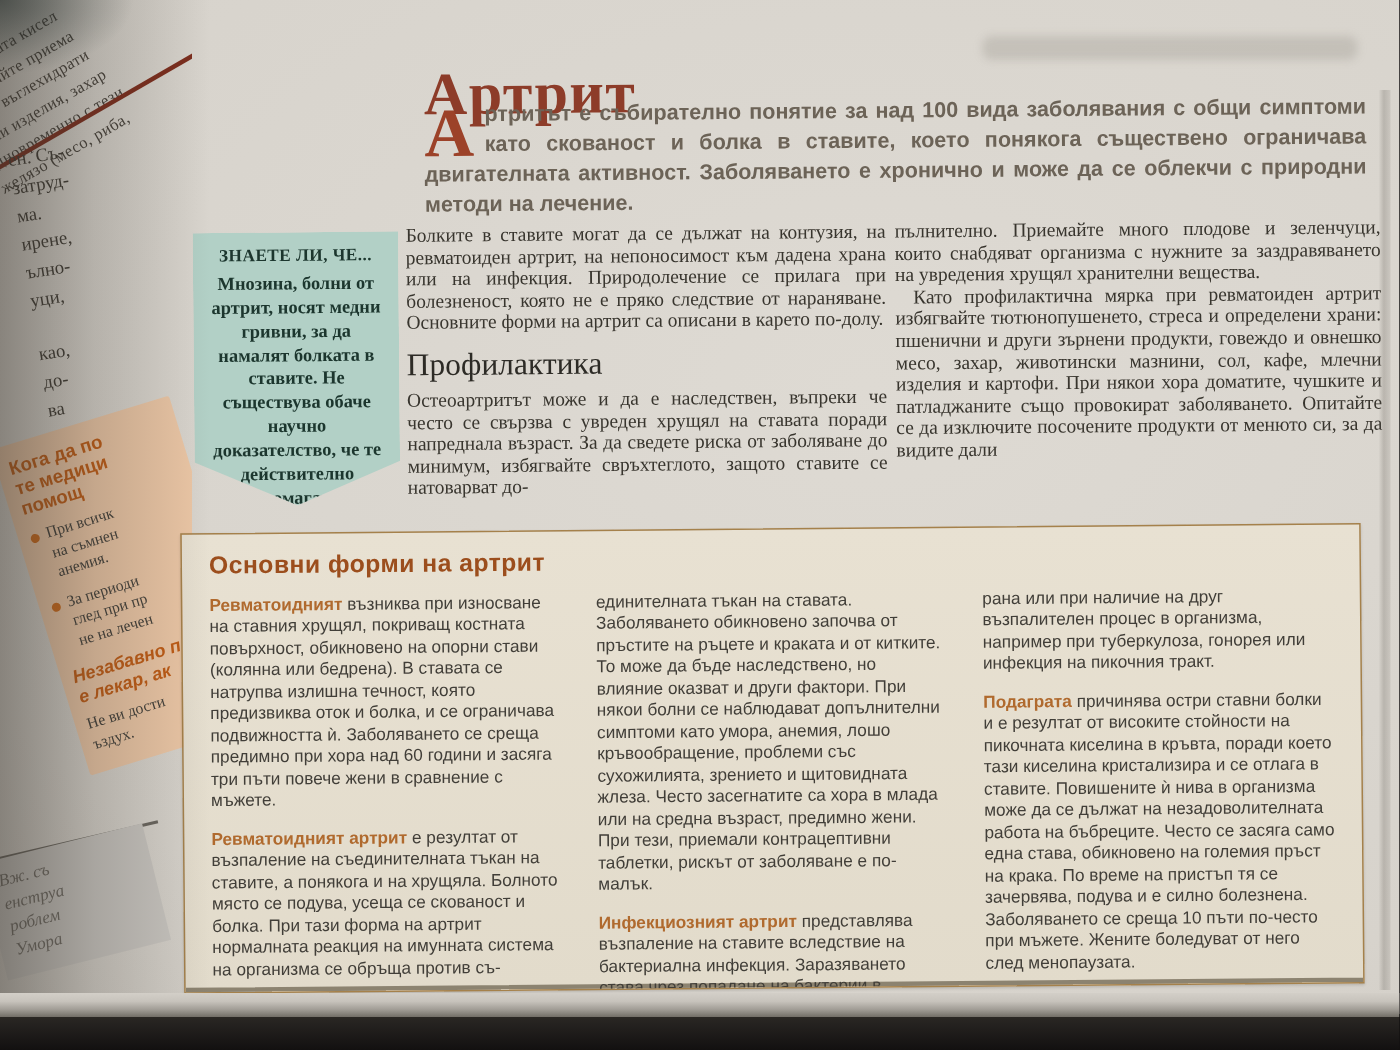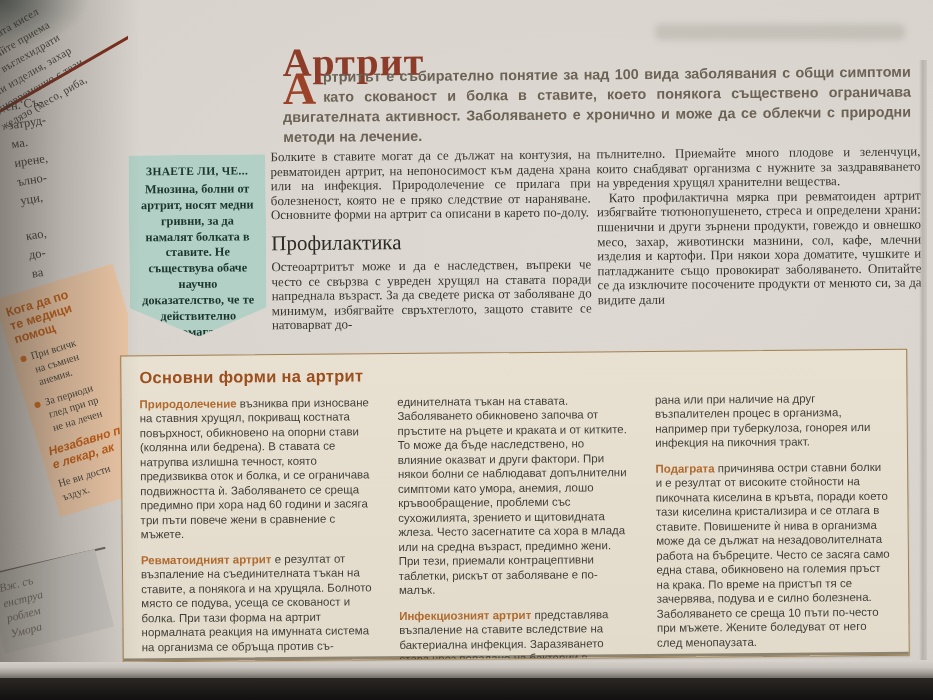--- a/index.html
+++ b/index.html
@@ -193,21 +193,21 @@
 
     <div class="colR">
       <p class="bodytext">пълнително. Приемайте много плодове и зеленчуци, които снабдяват организма с нужните за заздравяването на увредения хрущял хранителни вещества.</p>
       <p class="bodytext p2">Като профилактична мярка при ревматоиден артрит избягвайте тютюнопушенето, стреса и определени храни: пшенични и други зърнени продукти, говеждо и овнешко месо, захар, животински мазнини, сол, кафе, млечни изделия и картофи. При някои хора доматите, чушките и патладжаните също провокират заболяването. Опитайте се да изключите посочените продукти от менюто си, за да видите дали</p>
     </div>
 
     <div class="formsbox">
       <h2 class="fh">Основни форми на артрит</h2>
       <div class="formcols">
         <div class="fcol">
-          <p><span class="term">Природолечение</span><span> възниква при износване на ставния хрущял, покриващ костната повърхност, обикновено на опорни стави (колянна или бедрена). В ставата се натрупва излишна течност, която предизвиква оток и болка, и се ограничава подвижността ѝ. Заболяването се среща предимно при хора над 60 години и засяга три пъти повече жени в сравнение с мъжете.</span></p>
+          <p><span class="term">Ревматоидният</span><span> възниква при износване на ставния хрущял, покриващ костната повърхност, обикновено на опорни стави (колянна или бедрена). В ставата се натрупва излишна течност, която предизвиква оток и болка, и се ограничава подвижността ѝ. Заболяването се среща предимно при хора над 60 години и засяга три пъти повече жени в сравнение с мъжете.</span></p>
           <p><span class="term">Ревматоидният артрит</span><span> е резултат от възпаление на съединителната тъкан на ставите, а понякога и на хрущяла. Болното място се подува, усеща се скованост и болка. При тази форма на артрит нормалната реакция на имунната система на организма се обръща против съ-</span></p>
         </div>
         <div class="fcol">
           <p><span class="term"></span><span>единителната тъкан на ставата. Заболяването обикновено започва от пръстите на ръцете и краката и от китките. То може да бъде наследствено, но влияние оказват и други фактори. При някои болни се наблюдават допълнителни симптоми като умора, анемия, лошо кръвообращение, проблеми със сухожилията, зрението и щитовидната жлеза. Често засегнатите са хора в млада или на средна възраст, предимно жени. При тези, приемали контрацептивни таблетки, рискът от заболяване е по-малък.</span></p>
           <p><span class="term">Инфекциозният артрит</span><span> представлява възпаление на ставите вследствие на бактериална инфекция. Заразяването става чрез попадане на бактерии в</span></p>
         </div>
         <div class="fcol">
           <p><span class="term"></span><span>рана или при наличие на друг възпалителен процес в организма, например при туберкулоза, гонорея или инфекция на пикочния тракт.</span></p>
           <p><span class="term">Подаграта</span><span> причинява остри ставни болки и е резултат от високите стойности на пикочната киселина в кръвта, поради което тази киселина кристализира и се отлага в ставите. Повишените ѝ нива в организма може да се дължат на незадоволителната работа на бъбреците. Често се засяга само една става, обикновено на големия пръст на крака. По време на пристъп тя се зачервява, подува и е силно болезнена. Заболяването се среща 10 пъти по-често при мъжете. Жените боледуват от него след менопаузата.</span></p>
         </div>

